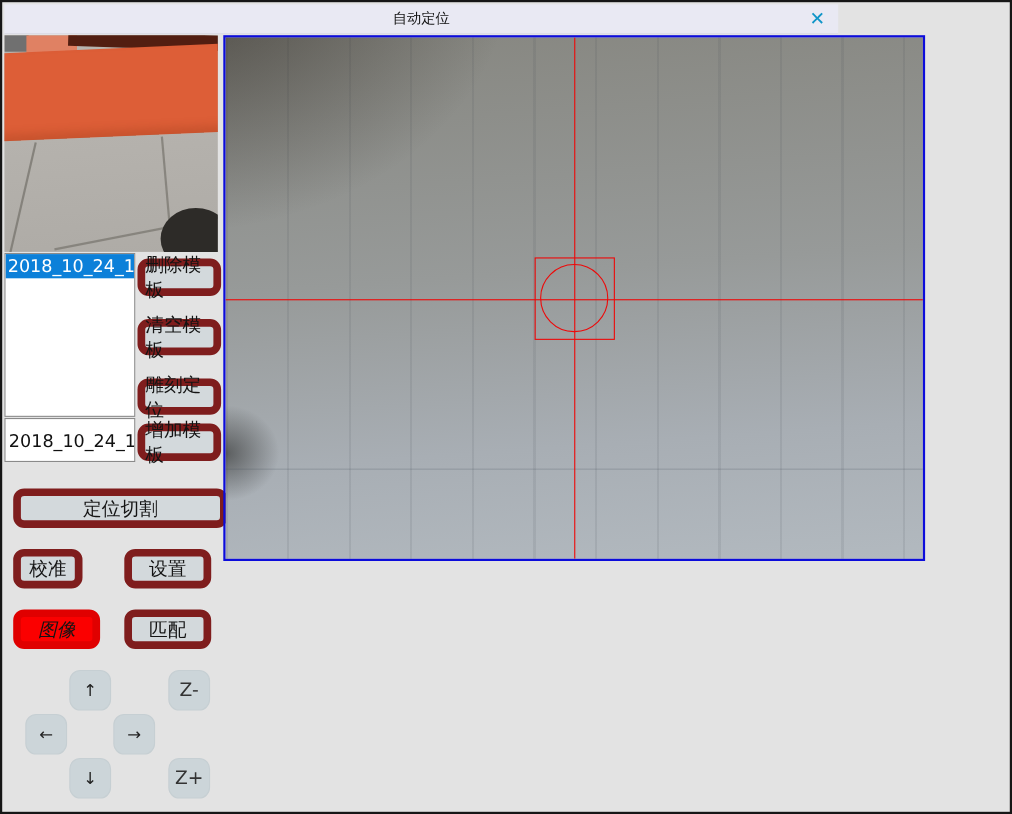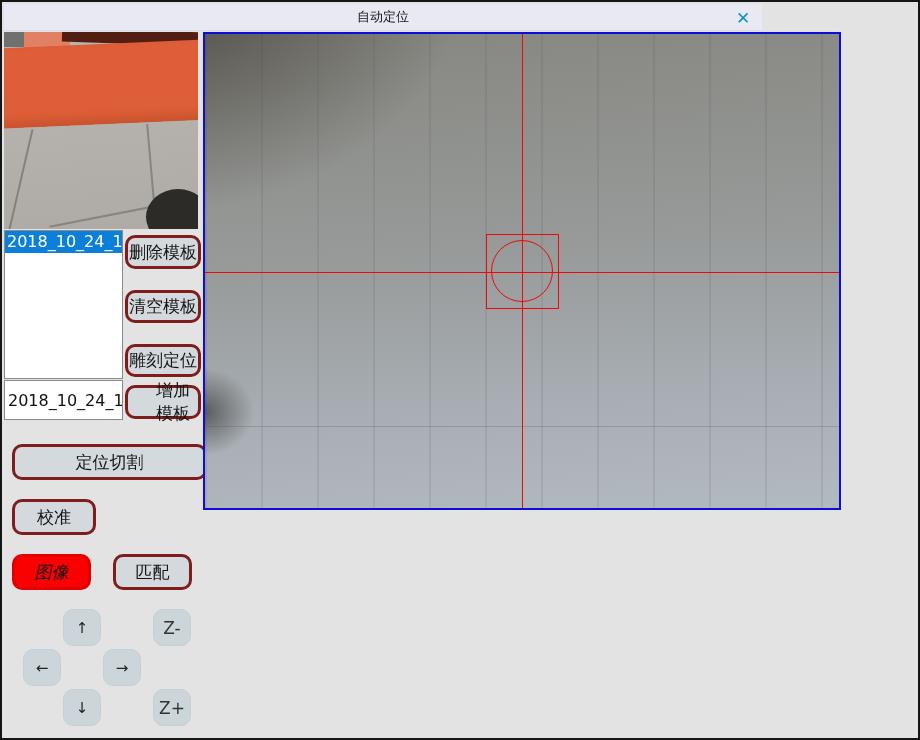--- a/index.html
+++ b/index.html
@@ -45,31 +45,31 @@
     white-space:nowrap;overflow:hidden;cursor:pointer;
   }
   .tpl-item.selected{background:#0c80d9;color:#ffffff;}
   .tpl-name-field{
     position:absolute;left:2px;top:378px;width:119px;height:40px;
     background:#ffffff;border:1px solid #8a8a8a;font-size:16px;color:#111;
     display:flex;align-items:center;padding-left:3px;white-space:nowrap;overflow:hidden;
   }
   
   .btn{
-    position:absolute;background:#d3d9dc;border:3px solid #7f1d1d;border-radius:10px;
+    position:absolute;background:#d3d9dc;border:7px solid #7f1d1d;border-radius:10px;
     display:flex;align-items:center;justify-content:center;
     font-size:17px;color:#141414;cursor:pointer;
   }
   .btn.red{background:#fb0000;border-color:#e00000;font-style:italic;}
   .btn-delete {left:123px;top:233px;width:76px;height:34px;}
   .btn-clear  {left:123px;top:288px;width:76px;height:33px;}
   .btn-engrave{left:123px;top:342px;width:76px;height:33px;}
-  .btn-add    {left:123px;top:383px;width:76px;height:34px;padding-left:28px;}
+  .btn-add    {left:123px;top:383px;width:76px;height:34px;}
   .btn-poscut {left:10px;top:442px;width:195px;height:36px;}
-  .btn-cal    {left:10px;top:497px;width:84px;height:36px;}
+  .btn-cal    {left:10px;top:497px;width:63px;height:36px;}
   .btn-set    {left:111px;top:497px;width:79px;height:36px;}
   .btn-img    {left:10px;top:552px;width:79px;height:36px;}
   .btn-match  {left:111px;top:552px;width:79px;height:36px;}
   .jog{
     position:absolute;width:38px;height:37px;background:#ccd5d9;border:1px solid #c6cfd3;
     border-radius:10px;display:flex;align-items:center;justify-content:center;
     font-size:15px;color:#222;cursor:pointer;
   }
   .jog.z{font-size:17px;color:#333;}
   .jog-up   {left:61px;top:607px;}
@@ -122,20 +122,21 @@
 
   <div class="tpl-name-field">2018_10_24_11</div>
 
   <div class="btn btn-delete">删除模板</div>
   <div class="btn btn-clear">清空模板</div>
   <div class="btn btn-engrave">雕刻定位</div>
   <div class="btn btn-add">增加模板</div>
 
   <div class="btn btn-poscut">定位切割</div>
   <div class="btn btn-cal">校准</div>
+  <div class="btn btn-set">设置</div>
   <div class="btn red btn-img">图像</div>
   <div class="btn btn-match">匹配</div>
 
   <div class="jog jog-up">↑</div>
   <div class="jog z jog-zm">Z-</div>
   <div class="jog jog-left">←</div>
   <div class="jog jog-right">→</div>
   <div class="jog jog-down">↓</div>
   <div class="jog z jog-zp">Z+</div>
 

